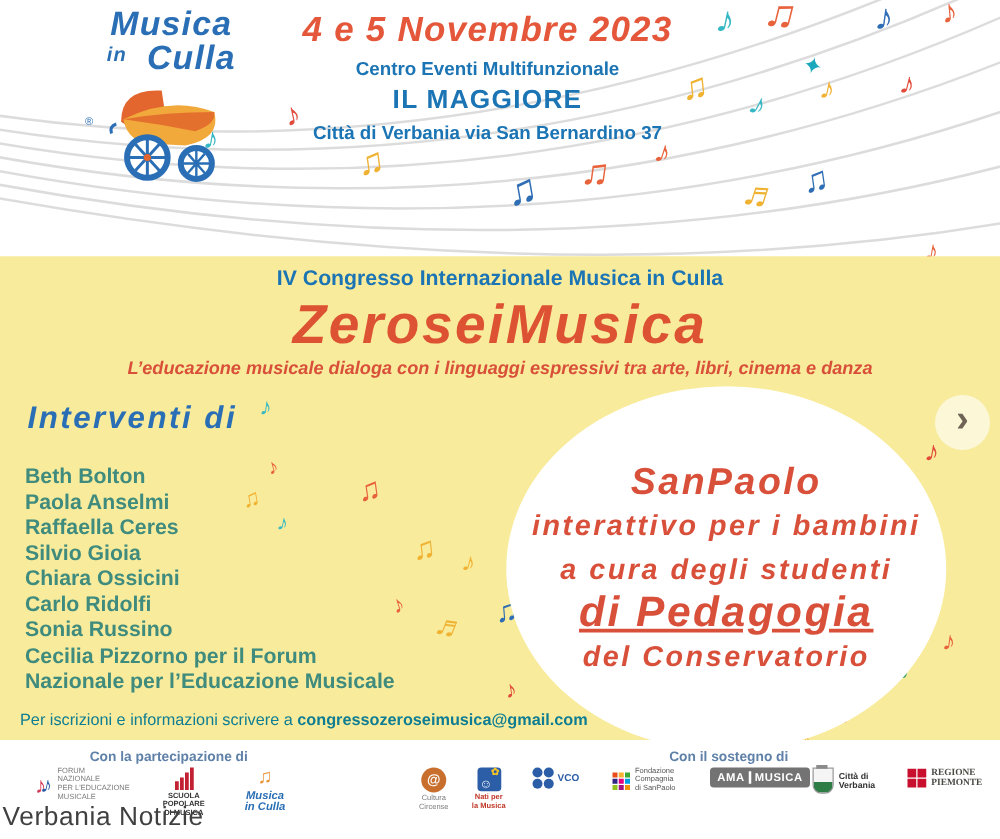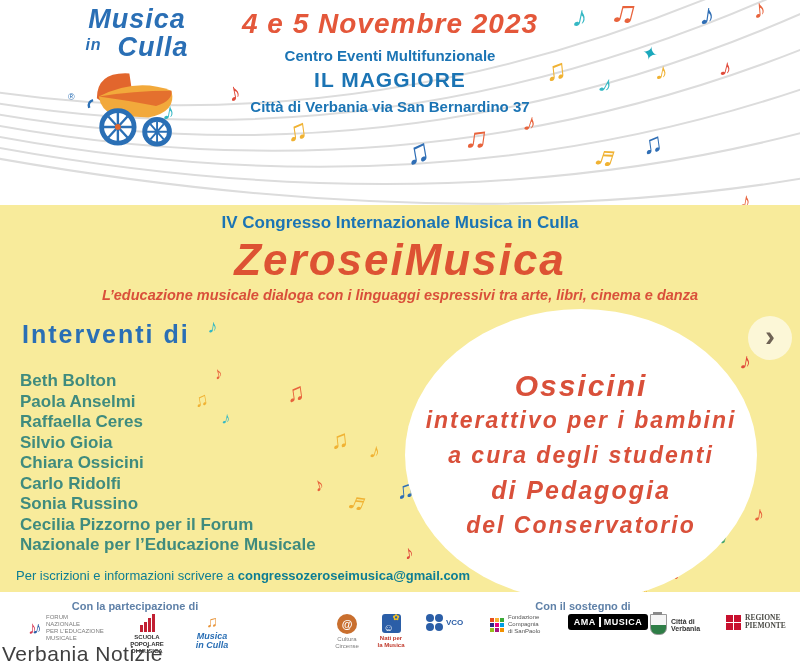--- a/index.html
+++ b/index.html
@@ -23,30 +23,30 @@
   .venue-addr{color:#1b74b4;font-size:15px;font-weight:bold;margin-top:6px;}
   
   .congress{position:absolute;left:0;top:205px;width:800px;height:387px;background:#f8eb9b;}
   .congress-title{position:absolute;left:0;top:8px;width:100%;text-align:center;margin:0;
                   color:#1b74b4;font-size:17px;font-weight:bold;}
   .brand{position:absolute;left:0;top:30px;width:100%;text-align:center;color:#dd5233;
          font-size:44px;font-weight:bold;font-style:italic;letter-spacing:2px;}
   .tagline{position:absolute;left:0;top:82px;width:100%;text-align:center;color:#d9503a;
            font-size:14.5px;font-weight:bold;font-style:italic;}
   .speakers-heading{position:absolute;left:22px;top:115px;color:#2a6fb5;font-size:25px;
-                    font-weight:bold;letter-spacing:2px;}
+                    font-style:italic;font-weight:bold;letter-spacing:2px;}
   .speakers{position:absolute;left:20px;top:166px;width:310px;}
   .speaker{color:#3f8b7e;font-size:17px;font-weight:bold;line-height:20.5px;}
   
   .concert-oval{position:absolute;left:405px;top:104px;width:352px;height:292px;background:#fff;
                 border-radius:50%;display:flex;flex-direction:column;justify-content:center;
                 align-items:center;text-align:center;}
   .cline{color:#d9503a;font-weight:bold;font-style:italic;letter-spacing:2px;line-height:35px;font-size:23px;}
   .cline0{font-size:30px;}
-  .cline3{font-size:25px;}
+  .cline3{font-size:34px;text-decoration:underline;}
   .cline5{font-size:26px;}
   
   .next-btn{position:absolute;left:748px;top:111px;width:44px;height:44px;border:none;cursor:pointer;
             border-radius:50%;background:rgba(255,255,255,.6);display:flex;align-items:center;
             justify-content:center;padding:0;}
   .chev{color:#6f6355;font-size:30px;font-weight:bold;line-height:1;margin-top:-4px;}
   
   .contact{position:absolute;left:16px;top:363px;font-size:13px;color:#0e7d93;}
   .contact .email{font-weight:bold;}
   
@@ -86,21 +86,21 @@
   .ic-culla{font-size:16px;color:#e8953b;line-height:1;}
   .ic-snail{width:20px;height:20px;border-radius:50%;background:#c96f2e;color:#fff;display:flex;
             align-items:center;justify-content:center;font-size:11px;font-weight:bold;}
   .ic-child{width:19px;height:19px;border-radius:3px;background:#2b5ea7;position:relative;}
   .ic-child b{position:absolute;right:1px;top:0;color:#f5c324;font-size:8px;line-height:8px;}
   .ic-child s{position:absolute;left:2px;bottom:0;color:#fff;font-size:10px;line-height:10px;text-decoration:none;}
   .ic-clover{display:grid;grid-template-columns:8px 8px;grid-gap:1px;}
   .ic-clover i{width:8px;height:8px;border-radius:50%;background:#2b5ea7;}
   .ic-squares{display:grid;grid-template-columns:4px 4px 4px;grid-gap:1px;}
   .ic-squares i{width:4px;height:4px;display:block;}
-  .ama-band{background:#000000;border-radius:3px;padding:3px 6px;color:#fff;font-weight:bold;
+  .ama-band{background:#737373;border-radius:3px;padding:3px 6px;color:#fff;font-weight:bold;
             font-size:9px;letter-spacing:.5px;white-space:nowrap;}
   .ama-band i{font-style:normal;border-left:2px solid #fff;margin-left:3px;padding-left:3px;}
   .ic-crest{width:15px;height:19px;background:linear-gradient(#f5f5f5 55%,#2e7d46 55%);
             border:1px solid #999;border-radius:0 0 7px 7px;position:relative;}
   .ic-crest:before{content:"";position:absolute;left:2px;top:-3px;width:9px;height:3px;background:#8a8a8a;}
   .ic-checker{display:grid;grid-template-columns:7px 7px;grid-gap:1px;background:#fff;}
   .ic-checker i{width:7px;height:7px;background:#c8102e;display:block;}
   
   .watermark{position:absolute;left:2px;top:50px;color:#404040;font-size:21px;letter-spacing:.5px;}
 </style>
@@ -204,21 +204,21 @@
         <div class="speaker">Raffaella Ceres</div>
         <div class="speaker">Silvio Gioia</div>
         <div class="speaker">Chiara Ossicini</div>
         <div class="speaker">Carlo Ridolfi</div>
         <div class="speaker">Sonia Russino</div>
         <div class="speaker">Cecilia Pizzorno per il Forum Nazionale per l’Educazione Musicale</div>
       </div>
 
     <div class="concert-oval">
       <div id="concert-lines">
-          <div class="cline cline0">Ossicini</div>
+          <div class="cline cline0">SanPaolo</div>
           <div class="cline cline1">interattivo per i bambini</div>
           <div class="cline cline2">a cura degli studenti</div>
           <div class="cline cline3">di Pedagogia</div>
           <div class="cline cline4">del Conservatorio</div>
         </div>
     </div>
 
     <button class="next-btn">
       <span class="chev">›</span>
     </button>

